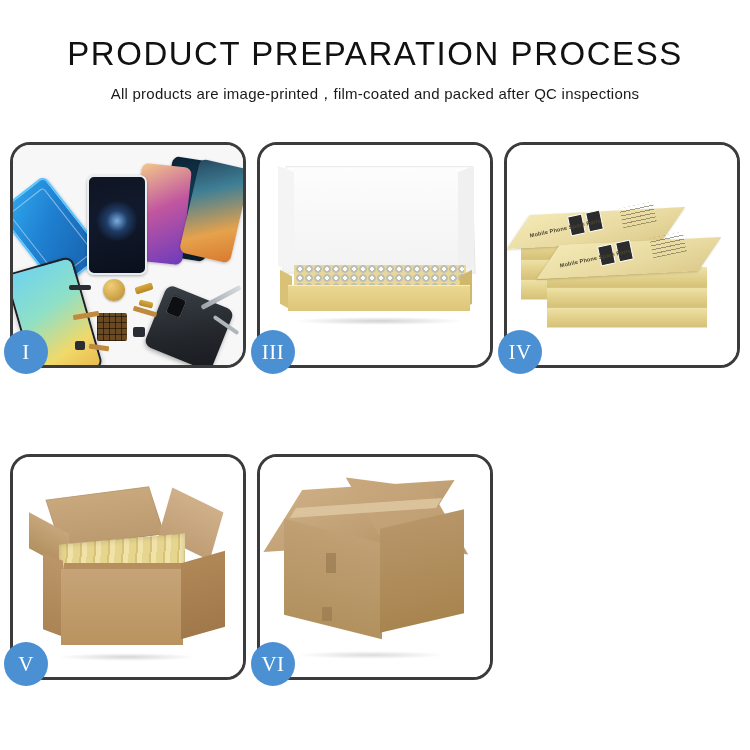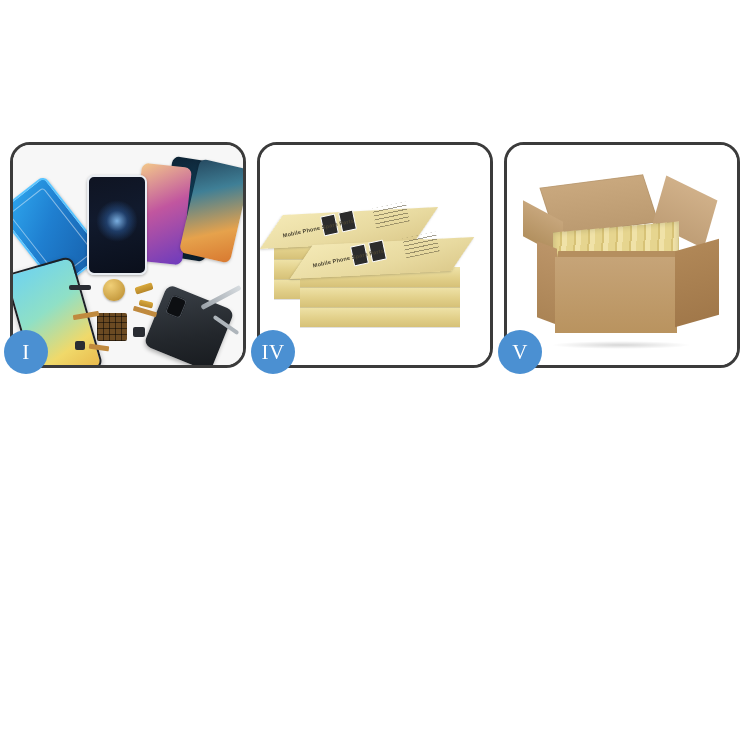--- a/index.html
+++ b/index.html
@@ -516,20 +516,24 @@
     left: 36px; bottom: 18px;
     width: 150px; height: 8px;
     background: radial-gradient(ellipse at center, rgba(0,0,0,.14), rgba(0,0,0,0) 70%);
   }
 </style>
 </head>
 <body>
 
 <div class="page">
 
+  <div class="header">
+    <h1 class="title">PRODUCT PREPARATION PROCESS</h1>
+    <p class="subtitle">All products are image-printed，film-coated and packed after QC inspections</p>
+  </div>
 
   <div class="grid">
 
     <div class="panel">
       <div class="panel-inner p1">
         <div class="scr s-blue"></div>
         <div class="scr s-teal"></div>
         <div class="scr s-purple"></div>
         <div class="scr s-orange"></div>
         <div class="scr s-glass"></div>
@@ -545,20 +549,34 @@
         <div class="flex-c" style="left:60px;top:168px;width:26px;height:5px;transform:rotate(-10deg);"></div>
         <div class="flex-c" style="left:120px;top:164px;width:24px;height:5px;transform:rotate(16deg);"></div>
         <div class="flex-c" style="left:76px;top:200px;width:20px;height:5px;transform:rotate(8deg);"></div>
         <div class="screwdriver"></div>
         <div class="tweezer"></div>
       </div>
       <div class="badge">I</div>
     </div>
 
 
+    <div class="panel">
+      <div class="panel-inner p3">
+        <div class="lid"></div>
+        <div class="lid-l"></div>
+        <div class="lid-r"></div>
+        <div class="tray-back"></div>
+        <div class="foam"></div>
+        <div class="tray-lside"></div>
+        <div class="tray-rside"></div>
+        <div class="tray-front"></div>
+        <div class="shadow"></div>
+      </div>
+      <div class="badge">III</div>
+    </div>
 
     <div class="panel">
       <div class="panel-inner p4">
         <div class="stack">
           <div class="kbox b1"></div>
           <div class="kbox b2"></div>
           <div class="kbox b3"></div>
           <div class="ktop t1"></div>
           <div class="klines k1"></div>
           <div class="kwin w1"></div>
@@ -586,15 +604,28 @@
         <div class="contents"></div>
         <div class="flap-front"></div>
         <div class="body-lside"></div>
         <div class="body-front"></div>
         <div class="body-side"></div>
         <div class="shadow"></div>
       </div>
       <div class="badge">V</div>
     </div>
 
+    <div class="panel">
+      <div class="panel-inner p6">
+        <div class="top"></div>
+        <div class="top2"></div>
+        <div class="tape"></div>
+        <div class="front"></div>
+        <div class="side"></div>
+        <div class="seam"></div>
+        <div class="seam2"></div>
+        <div class="shadow"></div>
+      </div>
+      <div class="badge">VI</div>
+    </div>
 
   </div>
 </div>
 
 </body></html>

